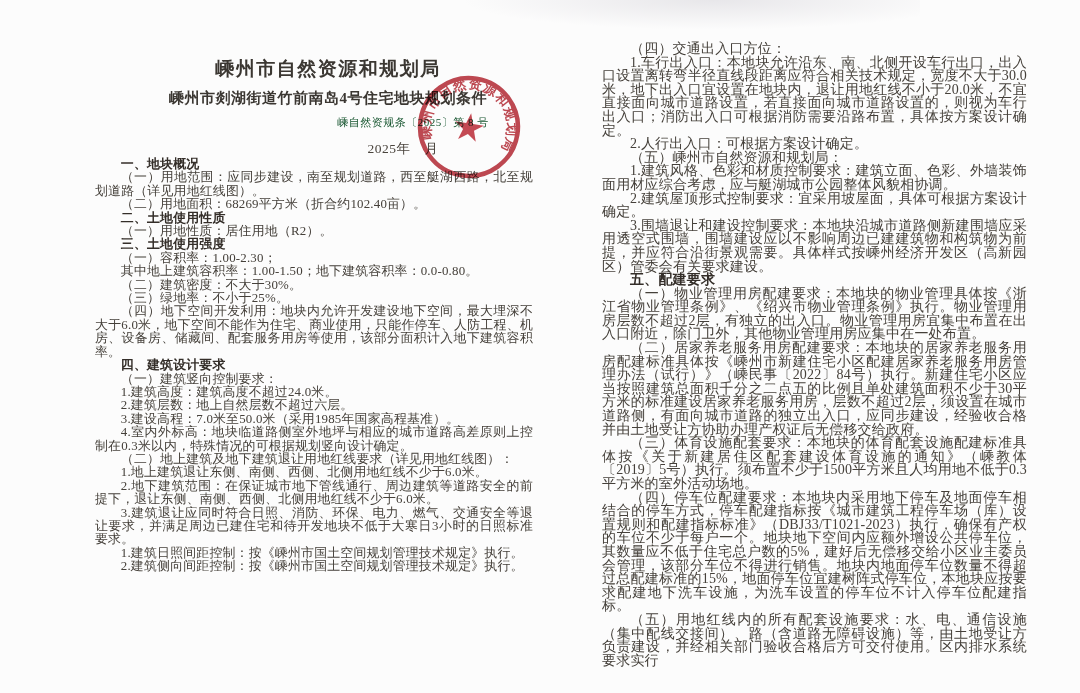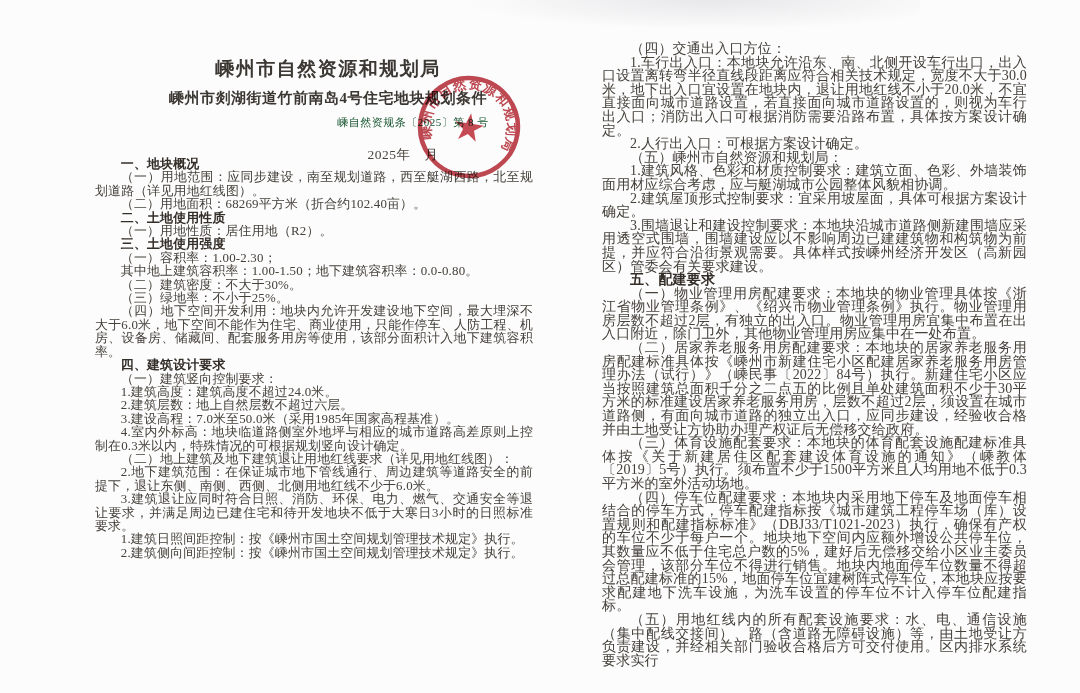--- a/index.html
+++ b/index.html
@@ -11,21 +11,21 @@
   }
   .crease{
     position:absolute;left:460px;top:0;width:460px;height:30px;
     background:radial-gradient(ellipse at 55% 0%, rgba(150,145,160,0.20), rgba(150,145,160,0) 70%);
     pointer-events:none;
   }
   .header{position:absolute;left:88px;top:56px;width:480px;text-align:center;}
   .agency{font-size:19px;font-weight:bold;letter-spacing:1.5px;color:#3b3732;}
   .doc-title{font-size:15px;font-weight:bold;margin-top:7px;white-space:nowrap;letter-spacing:0.5px;color:#3b3732;}
   .docno{font-size:11px;margin-top:7px;padding-left:170px;color:#14532d;letter-spacing:0.5px;}
-  .docdate{font-size:13.5px;margin-top:16px;padding-left:150px;color:#4a443d;letter-spacing:0.5px;}
+  .docdate{font-size:13.5px;margin-top:10px;padding-left:150px;color:#4a443d;letter-spacing:0.5px;}
   .col{position:absolute;text-align:justify;}
   .col-left{left:95px;top:158px;width:438px;font-size:12.9px;line-height:13.4px;}
   .col-right{left:602px;top:42px;width:425px;font-size:14px;line-height:13.6px;}
   .col p{margin:0;text-indent:2em;letter-spacing:0.2px;}
   .col p.heading{font-weight:bold;color:#342e29;}
   .seal{
     position:absolute;left:414px;top:72px;width:110px;height:110px;
     transform:rotate(9deg);opacity:0.88;mix-blend-mode:multiply;
   }
 </style>
@@ -53,20 +53,21 @@
     <p>（二）建筑密度：不大于30%。</p>
     <p>（三）绿地率：不小于25%。</p>
     <p>（四）地下空间开发利用：地块内允许开发建设地下空间，最大埋深不大于6.0米，地下空间不能作为住宅、商业使用，只能作停车、人防工程、机房、设备房、储藏间、配套服务用房等使用，该部分面积计入地下建筑容积率。</p>
     <p class="heading">四、建筑设计要求</p>
     <p>（一）建筑竖向控制要求：</p>
     <p>1.建筑高度：建筑高度不超过24.0米。</p>
     <p>2.建筑层数：地上自然层数不超过六层。</p>
     <p>3.建设高程：7.0米至50.0米（采用1985年国家高程基准）。</p>
     <p>4.室内外标高：地块临道路侧室外地坪与相应的城市道路高差原则上控制在0.3米以内，特殊情况的可根据规划竖向设计确定。</p>
     <p>（二）地上建筑及地下建筑退让用地红线要求（详见用地红线图）：</p>
+    <p>1.地上建筑退让东侧、南侧、西侧、北侧用地红线不少于6.0米。</p>
     <p>2.地下建筑范围：在保证城市地下管线通行、周边建筑等道路安全的前提下，退让东侧、南侧、西侧、北侧用地红线不少于6.0米。</p>
     <p>3.建筑退让应同时符合日照、消防、环保、电力、燃气、交通安全等退让要求，并满足周边已建住宅和待开发地块不低于大寒日3小时的日照标准要求。</p>
     <p>1.建筑日照间距控制：按《嵊州市国土空间规划管理技术规定》执行。</p>
     <p>2.建筑侧向间距控制：按《嵊州市国土空间规划管理技术规定》执行。</p>
   </div>
 <div class="col col-right">
     <p>（四）交通出入口方位：</p>
     <p>1.车行出入口：本地块允许沿东、南、北侧开设车行出口，出入口设置离转弯半径直线段距离应符合相关技术规定，宽度不大于30.0米，地下出入口宜设置在地块内，退让用地红线不小于20.0米，不宜直接面向城市道路设置，若直接面向城市道路设置的，则视为车行出入口；消防出入口可根据消防需要沿路布置，具体按方案设计确定。</p>
     <p>2.人行出入口：可根据方案设计确定。</p>
     <p>（五）嵊州市自然资源和规划局：</p>

